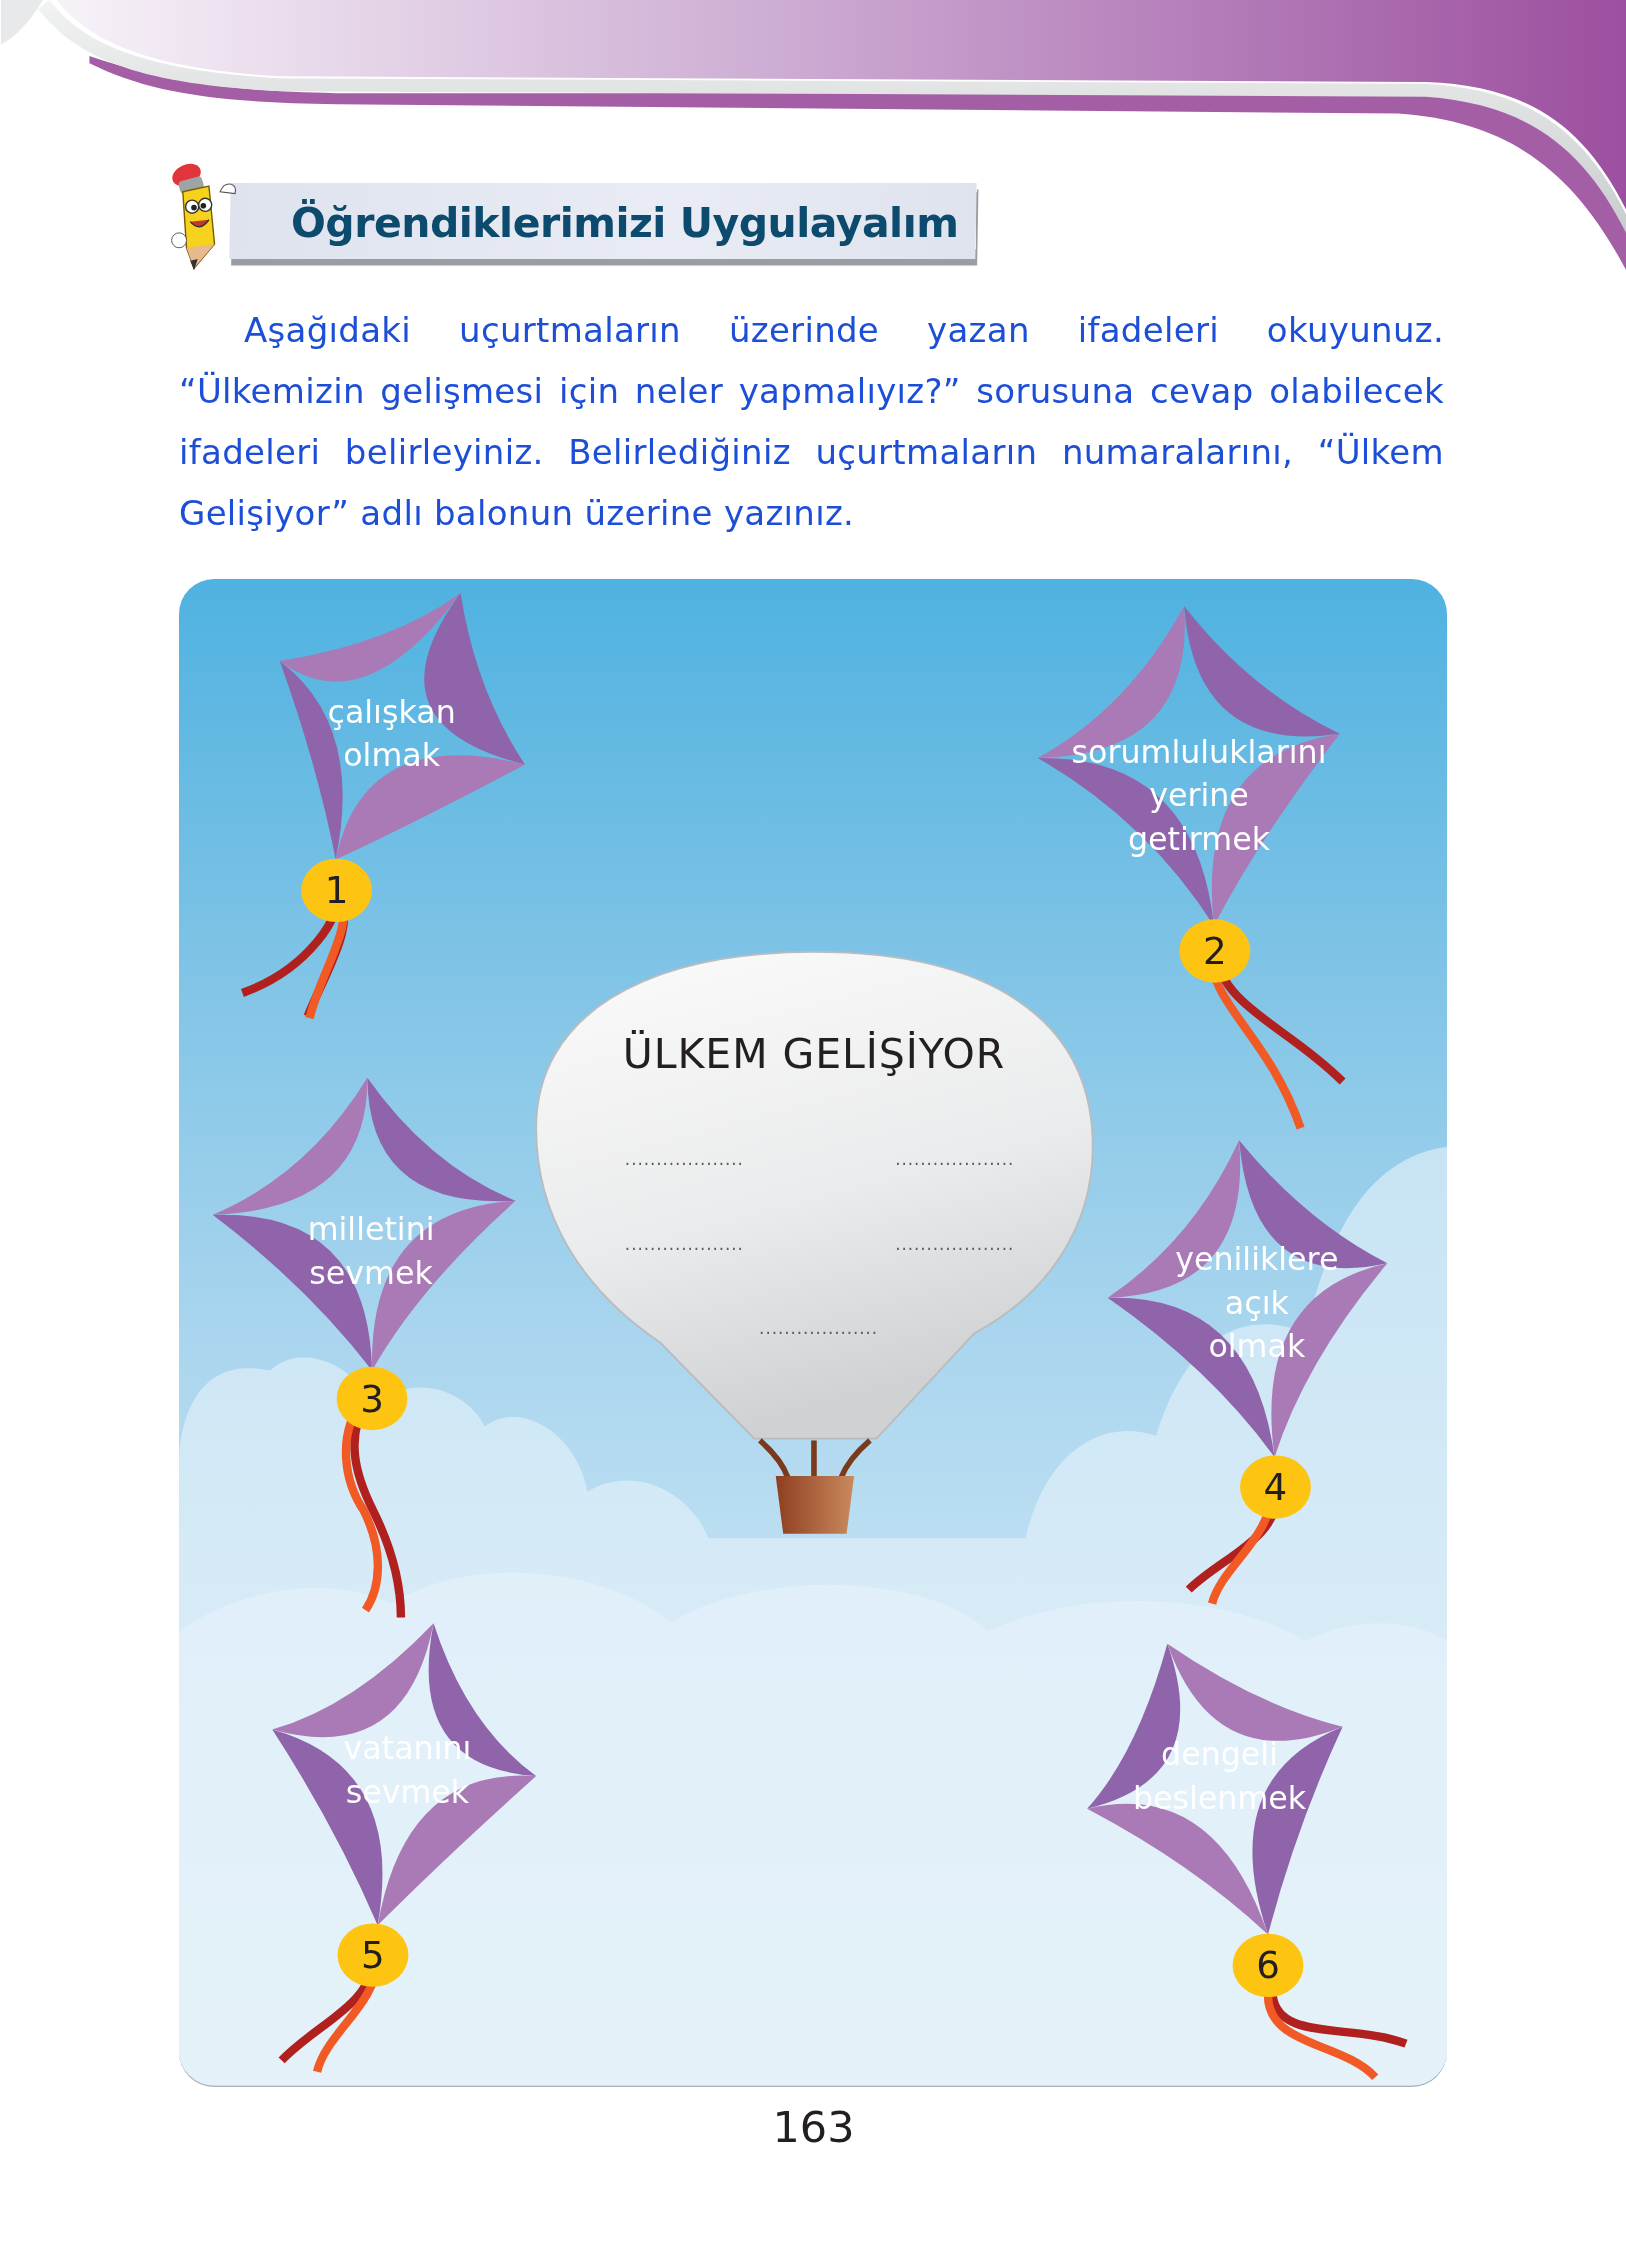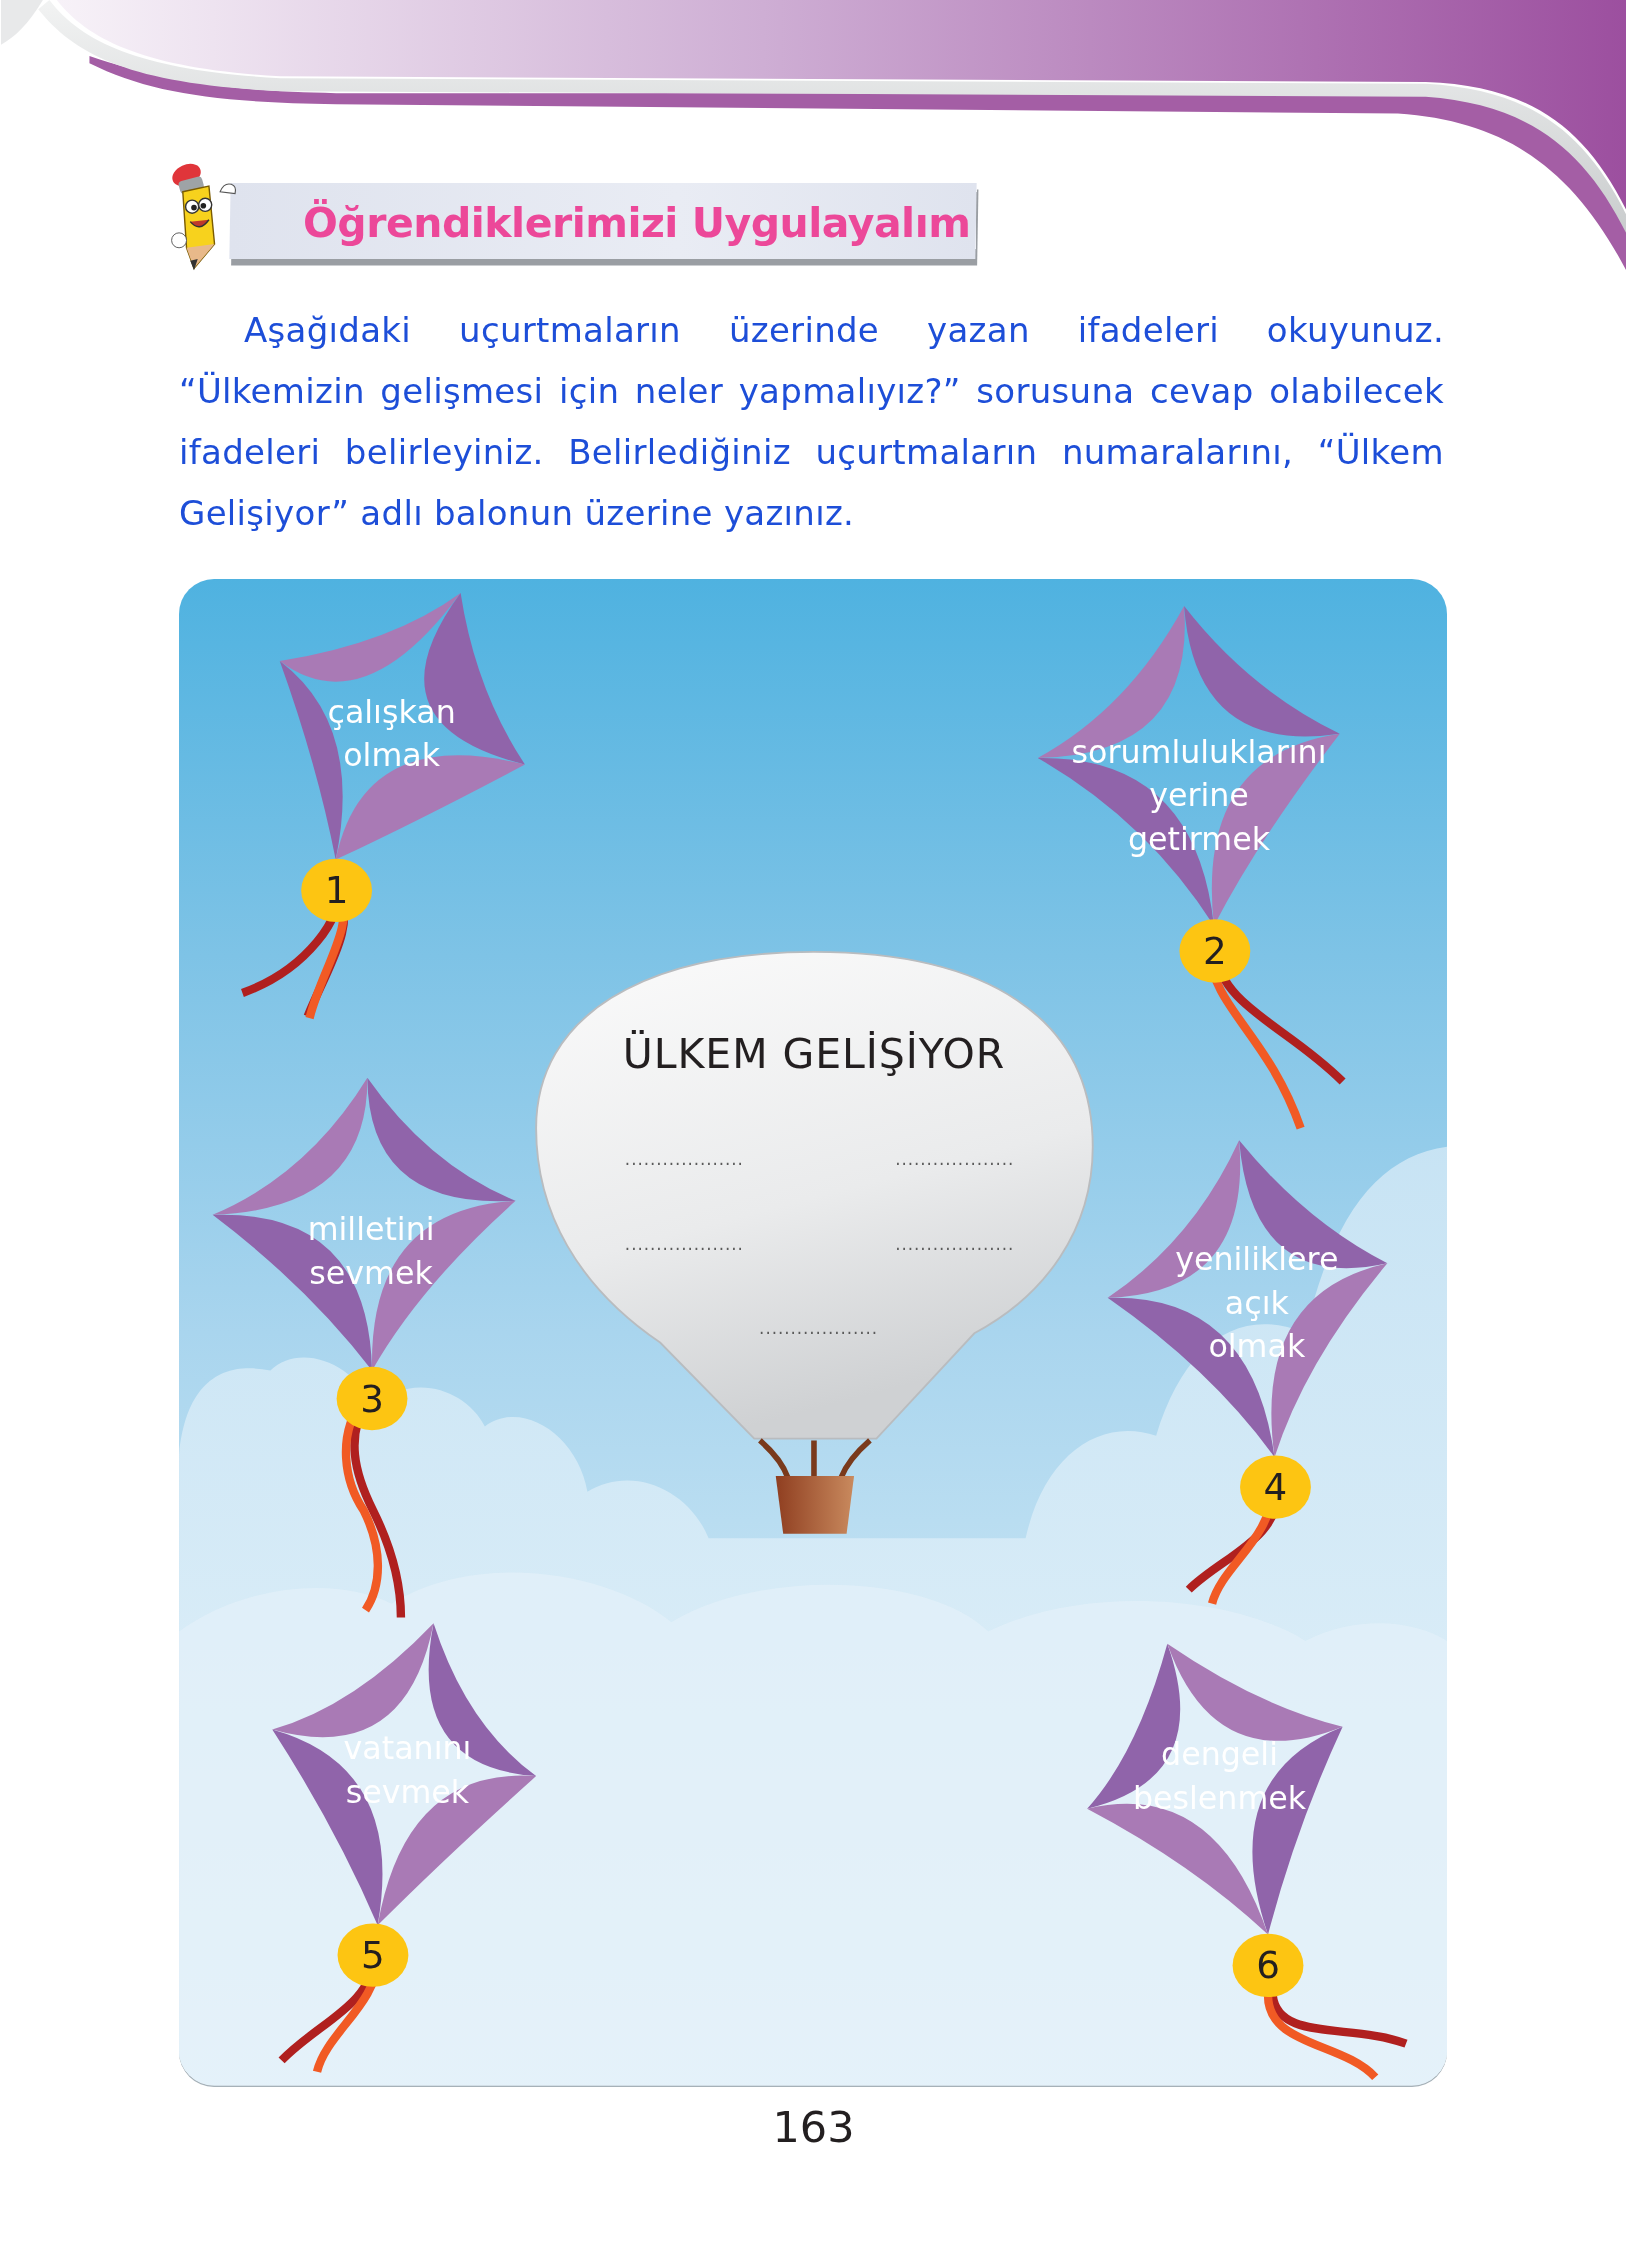--- a/index.html
+++ b/index.html
@@ -8,21 +8,21 @@
   #header-svg { position:absolute; left:0; top:0; }
   .banner {
     position:absolute; left:230px; top:183px; width:746px; height:76px;
     background:linear-gradient(90deg,#dfe3ee 0%,#e9ecf4 60%,#dfe3ee 100%);
     box-shadow: 1.9px 6.5px 0 #9a9ea3;
     transform: skewX(-1deg);
   }
   .banner-title {
     position:absolute; left:291px; top:191px; height:65px; line-height:65px;
     font-family:"DejaVu Sans", sans-serif; font-weight:bold; font-size:41px;
-    color:#ec4899; letter-spacing:-0.5px;margin-left:12px;
+    color:#0c4a6e; letter-spacing:-0.5px;
   }
   .mascot { position:absolute; left:166px; top:158px; width:84px; height:117px; }
   .para {
     position:absolute; left:179px; top:300px; width:1265px;
     font-family:"DejaVu Sans", sans-serif; font-size:34px; line-height:61px;
     color:#1d4ed8; text-align:justify; text-indent:65px; letter-spacing:0.3px;
   }
   .sky {
     position:absolute; left:179px; top:579px; width:1268px; height:1506px;
     border-radius:35px; overflow:hidden;

